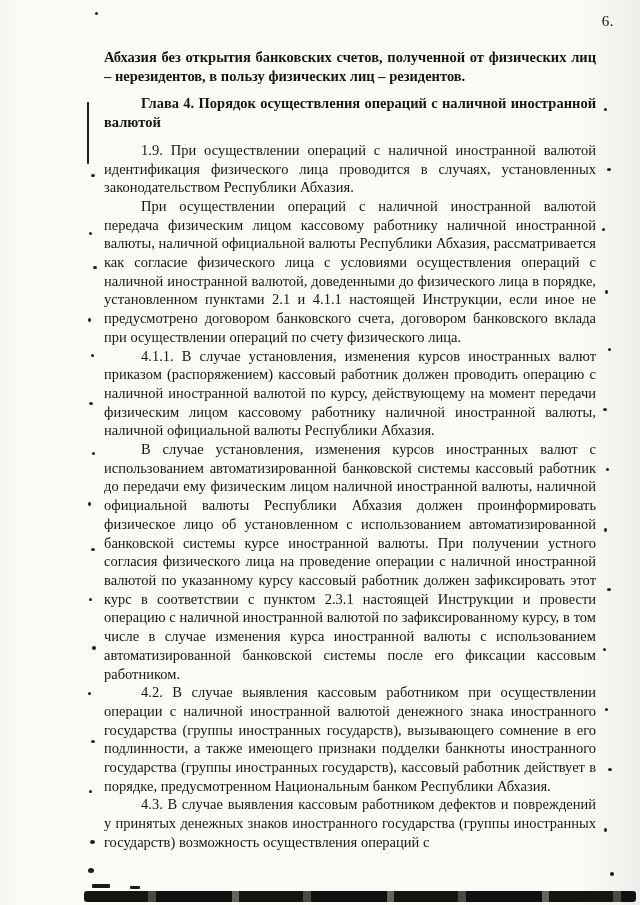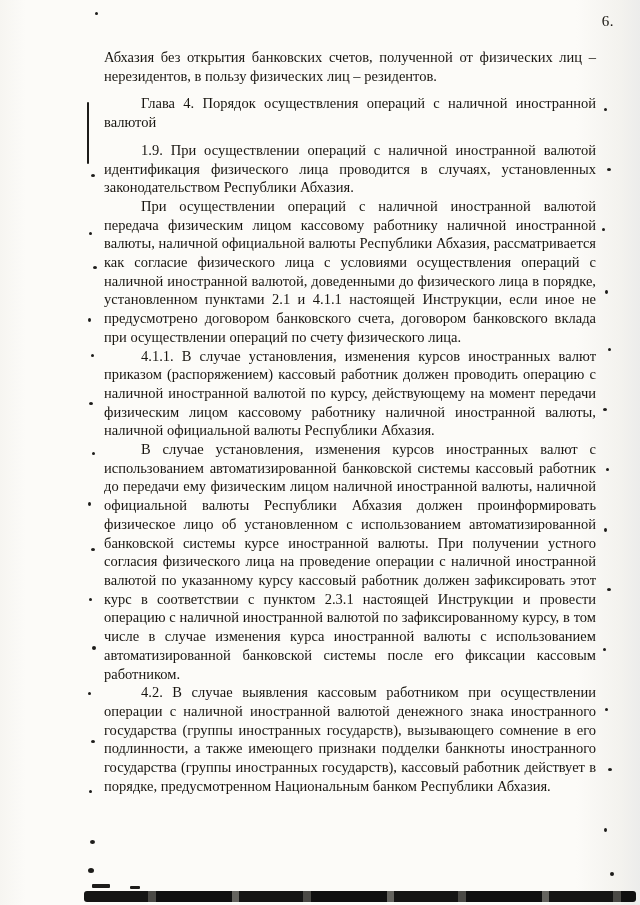--- a/index.html
+++ b/index.html
@@ -26,23 +26,23 @@
   .content {
     position: absolute;
     left: 104px;
     top: 48px;
     width: 492px;
     text-align: justify;
     font-size: 14.5px;
     line-height: 18.7px;
   }
   .content p { text-indent: 37px; }
-  .content p.continuation { text-indent: 0; }
+  .content p.continuation { text-indent: 0; font-weight: bold; }
   .content p.chapter {
-    font-weight: normal;
+    font-weight: bold;
     margin: 9px 0;
   }
   .spk {
     position: absolute;
     background: #1d1c1a;
     border-radius: 50%;
   }
   .dash { border-radius: 1px; }
   .bottom-band {
     position: absolute;
@@ -66,20 +66,21 @@
   <div class="page-number">6.</div>
 
   <div class="content">
     <p class="continuation">Абхазия без открытия банковских счетов, полученной от физических лиц – нерезидентов, в пользу физических лиц – резидентов.</p>
     <p class="chapter">Глава 4. Порядок осуществления операций с наличной иностранной валютой</p>
     <p>1.9. При осуществлении операций с наличной иностранной валютой идентификация физического лица проводится в случаях, установленных законодательством Республики Абхазия.</p>
     <p>При осуществлении операций с наличной иностранной валютой передача физическим лицом кассовому работнику наличной иностранной валюты, наличной официальной валюты Республики Абхазия, рассматривается как согласие физического лица с условиями осуществления операций с наличной иностранной валютой, доведенными до физического лица в порядке, установленном пунктами 2.1 и 4.1.1 настоящей Инструкции, если иное не предусмотрено договором банковского счета, договором банковского вклада при осуществлении операций по счету физического лица.</p>
     <p>4.1.1. В случае установления, изменения курсов иностранных валют приказом (распоряжением) кассовый работник должен проводить операцию с наличной иностранной валютой по курсу, действующему на момент передачи физическим лицом кассовому работнику наличной иностранной валюты, наличной официальной валюты Республики Абхазия.</p>
     <p>В случае установления, изменения курсов иностранных валют с использованием автоматизированной банковской системы кассовый работник до передачи ему физическим лицом наличной иностранной валюты, наличной официальной валюты Республики Абхазия должен проинформировать физическое лицо об установленном с использованием автоматизированной банковской системы курсе иностранной валюты. При получении устного согласия физического лица на проведение операции с наличной иностранной валютой по указанному курсу кассовый работник должен зафиксировать этот курс в соответствии с пунктом 2.3.1 настоящей Инструкции и провести операцию с наличной иностранной валютой по зафиксированному курсу, в том числе в случае изменения курса иностранной валюты с использованием автоматизированной банковской системы после его фиксации кассовым работником.</p>
     <p>4.2. В случае выявления кассовым работником при осуществлении операции с наличной иностранной валютой денежного знака иностранного государства (группы иностранных государств), вызывающего сомнение в его подлинности, а также имеющего признаки подделки банкноты иностранного государства (группы иностранных государств), кассовый работник действует в порядке, предусмотренном Национальным банком Республики Абхазия.</p>
+    <p>4.3. В случае выявления кассовым работником дефектов и повреждений у принятых денежных знаков иностранного государства (группы иностранных государств) возможность осуществления операций с</p>
   </div>
 
   <div class="spk" style="left:95px;top:12px;width:3px;height:3px;"></div>
   <div class="spk dash" style="left:87px;top:102px;width:2px;height:62px;"></div>
   <div class="spk" style="left:91px;top:174px;width:4px;height:3px;"></div>
   <div class="spk" style="left:89px;top:232px;width:3px;height:3px;"></div>
   <div class="spk" style="left:93px;top:266px;width:4px;height:3px;"></div>
   <div class="spk" style="left:88px;top:318px;width:3px;height:4px;"></div>
   <div class="spk" style="left:91px;top:354px;width:3px;height:3px;"></div>
   <div class="spk" style="left:89px;top:402px;width:4px;height:3px;"></div>

